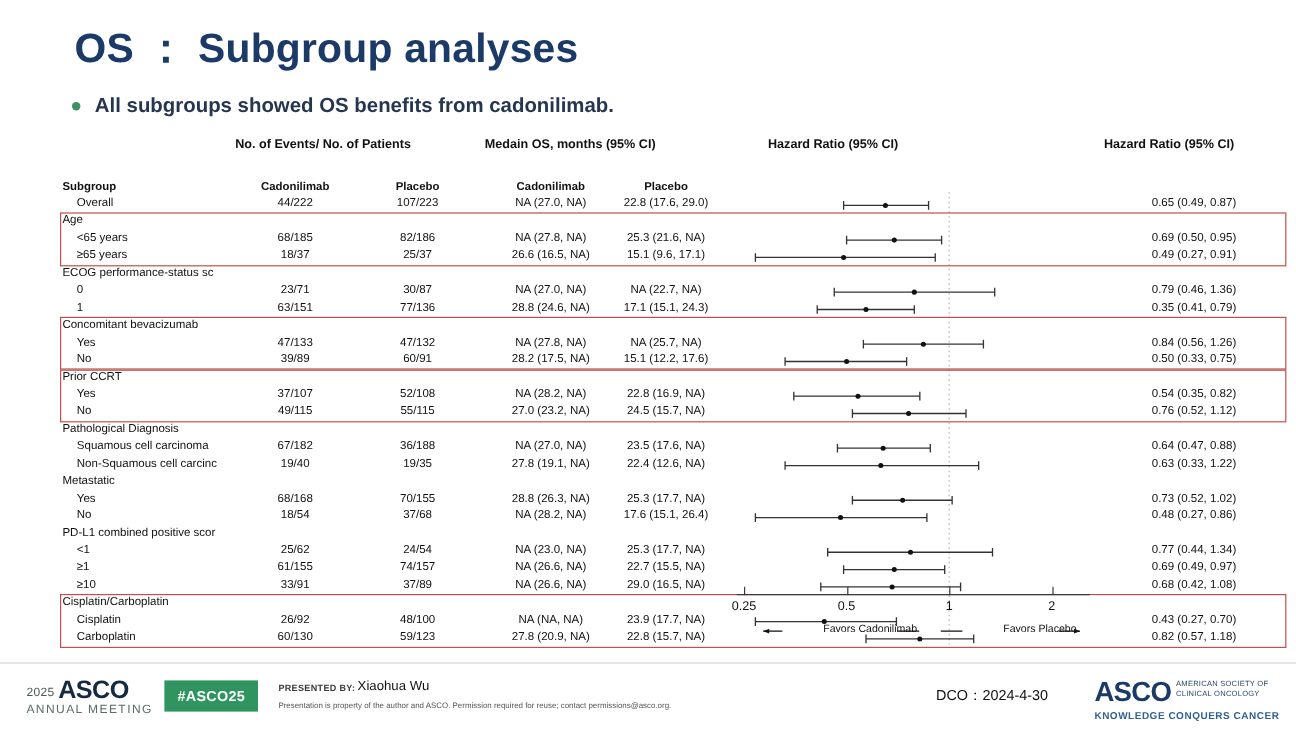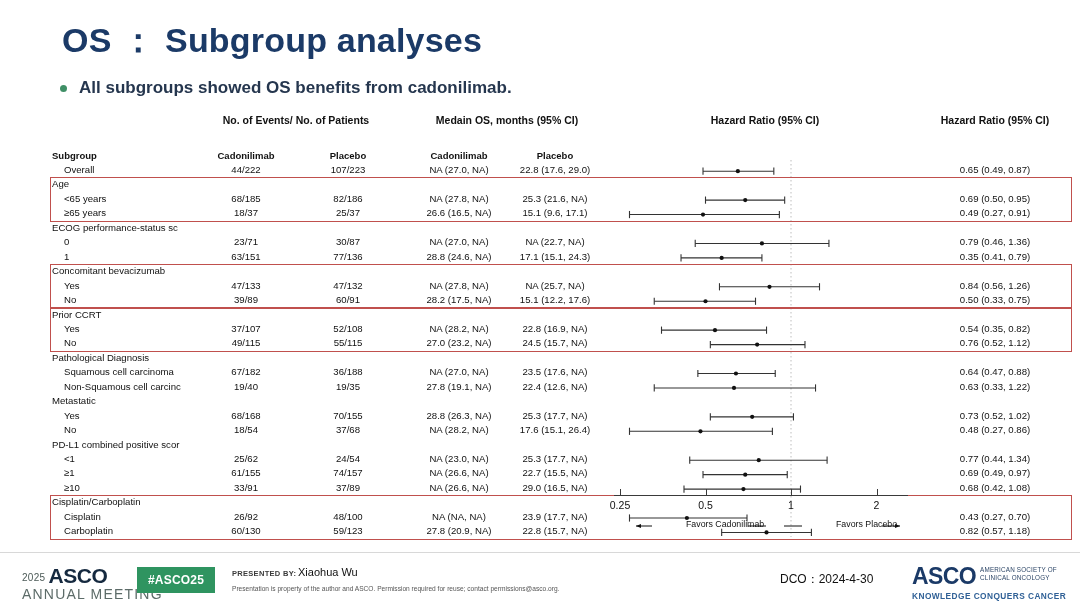--- a/index.html
+++ b/index.html
@@ -17,21 +17,21 @@
     font-size:34px;font-weight:bold;color:#1b3a67;
     letter-spacing:.2px;white-space:nowrap;
   }
   #bullet-row{position:absolute;left:60px;top:78px;display:flex;align-items:center;gap:12px;}
   #bullet-dot{width:7px;height:7px;border-radius:50%;background:#3f8f66;display:block;}
   #bullet-text{font-size:17px;font-weight:bold;color:#25364e;white-space:nowrap;}
 
   
   #figure{position:absolute;left:0;top:112px;width:1080px;height:425px;}
 
-  .supheader{position:absolute;font-size:10.5px;font-weight:bold;color:#111;text-align:center;white-space:nowrap;}
+  .supheader{position:absolute;font-size:10.5px;font-weight:bold;color:#111;text-align:left;white-space:nowrap;}
   .colhead{position:absolute;font-size:9.5px;font-weight:bold;color:#111;text-align:center;white-space:nowrap;}
 
   
   #rows{position:absolute;left:0;top:0;width:1080px;height:425px;}
   .row{position:absolute;left:0;width:1080px;height:14.4px;}
   .c-sub{position:absolute;font-size:9.6px;color:#111;white-space:nowrap;}
   .c-sub.group{left:52px;}
   .c-sub.item{left:64px;}
   .c-num{position:absolute;font-size:9.6px;color:#111;text-align:center;white-space:nowrap;}
   .c-ev{left:196px;width:100px;}
@@ -52,21 +52,21 @@
   .tick{position:absolute;top:2px;width:0;height:7px;border-left:1px solid #3a3a3a;}
   .ticklabel{position:absolute;top:12px;font-size:10.5px;color:#111;text-align:center;width:40px;}
   #favors{position:absolute;top:31px;left:614px;width:300px;height:16px;}
   .favlabel{position:absolute;font-size:8.8px;color:#111;white-space:nowrap;top:1px;padding-left:32px;}
 
   
   #footer{position:absolute;left:0;top:552px;width:1080px;height:56px;background:#fff;border-top:1px solid #d8d8d8;}
   #asco-meeting{position:absolute;left:22px;top:12px;line-height:1.05;}
   #asco-year-row{font-size:10px;color:#4c5a57;letter-spacing:.3px;}
   #asco-year-row b{font-size:21px;font-weight:bold;color:#15293f;letter-spacing:-.5px;vertical-align:-2px;}
-  #asco-annual{font-size:14px;color:#5c6b68;letter-spacing:1.2px;}
+  #asco-annual{font-size:10px;color:#5c6b68;letter-spacing:1.2px;}
   #hashtag{position:absolute;left:137px;top:14px;background:#2f9460;color:#fff;
     font-size:12px;font-weight:bold;padding:6px 11px;letter-spacing:.2px;}
   #presented{position:absolute;left:232px;top:16px;font-size:7.5px;color:#3a3a3a;letter-spacing:.3px;font-weight:bold;}
   #presenter{position:absolute;left:298px;top:13px;font-size:11px;color:#111;}
   #permission{position:absolute;left:232px;top:32px;font-size:6.6px;color:#555;}
   #dco{position:absolute;left:780px;top:18px;font-size:12px;color:#111;}
   #asco-logo{position:absolute;left:912px;top:12px;line-height:1;}
   #asco-big{font-size:23px;font-weight:bold;color:#1b3a67;letter-spacing:-.6px;display:inline-block;}
   #asco-soc{display:inline-block;font-size:6.3px;color:#2c4566;letter-spacing:.2px;line-height:1.25;vertical-align:4px;margin-left:4px;}
   #asco-tag{margin-top:4px;font-size:8.3px;color:#2f6096;letter-spacing:.45px;font-weight:bold;}

